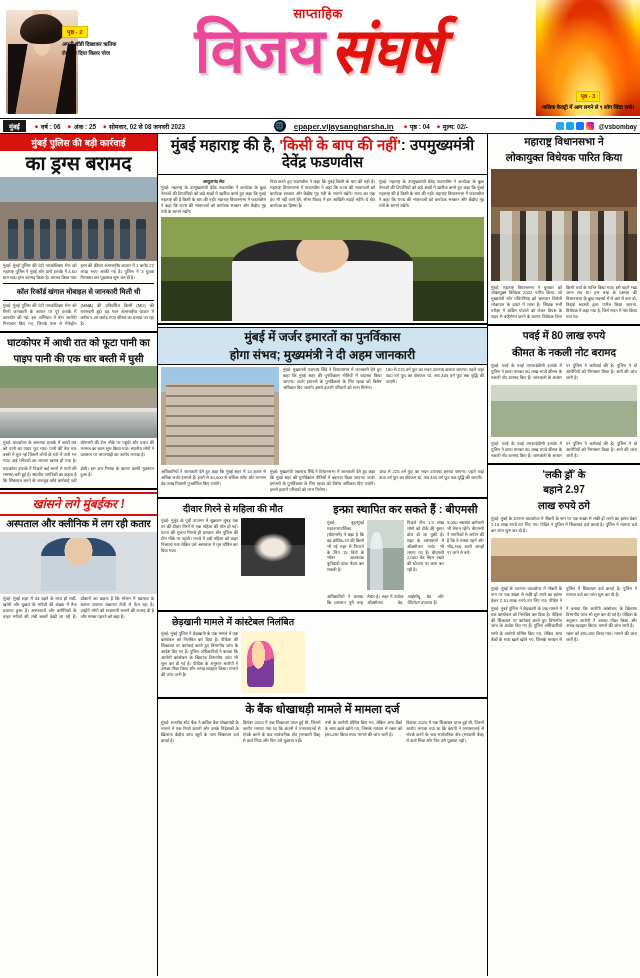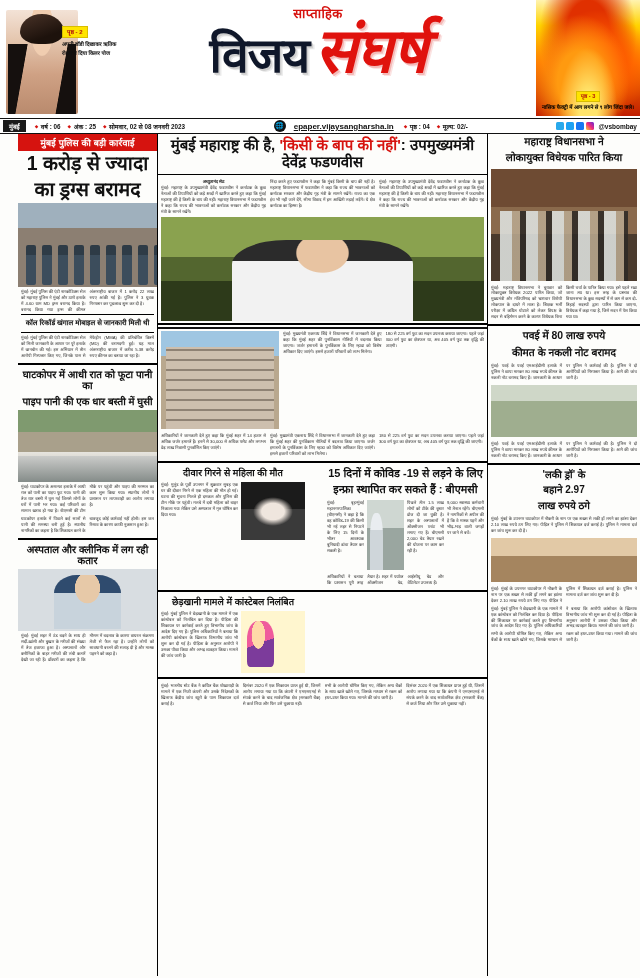--- a/index.html
+++ b/index.html
@@ -56,21 +56,21 @@
     display: inline-block; color: #d6130f; font-size: 13px; font-weight: 700;
     letter-spacing: .5px; margin-bottom: -4px;
     text-shadow: 0.6px 0.6px 0 #fff;
   }
   .mh-pubnote {
     position: absolute; right: 2px; top: 26px; width: 120px; text-align: center;
     font-size: 5px; color: #333; font-weight: 600;
   }
   .mh-main-title { white-space: nowrap; line-height: .92; }
   .mh-word-1 {
-    font-size: 48px; font-weight: 900; color: #0f172a; letter-spacing: -1px;
+    font-size: 62px; font-weight: 900; color: #ec4899; letter-spacing: -1px;
     text-shadow: 1.5px 1.5px 0 #cfcfcf, 3px 3px 0 #eaeaea;
   }
   .mh-word-2 {
     font-size: 62px; font-weight: 900; color: #e0120d; font-style: italic;
     letter-spacing: -1px; margin-left: 6px;
     text-shadow: 1.5px 1.5px 0 #f3bab8, 3px 3px 0 #fbe3e2;
   }
   .mh-flame {
     position: absolute; right: 0; top: 0; width: 104px; height: 116px;
     background:
@@ -115,21 +115,21 @@
   .ib-handle { font-size: 6.5px; font-weight: 700; margin-left: 2px; }
 
   
   .body-grid {
     display: grid;
     grid-template-columns: 158px 1fr 152px;
     gap: 0;
     height: 842px;
   }
   .col { padding: 0; }
-  .colL { border-right: 1px solid #000; margin-left: 18px; }
+  .colL { border-right: 1px solid #000; }
   .colC { border-right: 1px solid #000; }
 
   
   .kicker {
     background: #d6130f; color: #fff; font-weight: 800;
     font-size: 9px; text-align: center; padding: 2px 3px; letter-spacing: .2px;
   }
   .hl-xl {
     font-size: 19.5px; font-weight: 900; color: #111; text-align: center;
     line-height: 1.12; padding: 2px 2px;
@@ -309,21 +309,20 @@
       <span class="ib-handle">@vsbombay</span>
     </div>
   </div>
 
   <div class="body-grid">
 
     <div class="col colL">
 
       <div>
         <div class="kicker">मुंबई पुलिस की बड़ी कार्रवाई</div>
-        <div class="hl-xl">1 करोड़ से ज्यादा</div>
         <div class="hl-xl">का ड्रग्स बरामद</div>
         <div class="photo ph-drugs">
           <div class="fig" style="left:8px"></div>
             <div class="fig" style="left:24px"></div>
           <div class="fig" style="left:40px"></div>
             <div class="fig" style="left:56px"></div>
           <div class="fig" style="left:72px"></div>
             <div class="fig" style="left:88px"></div>
           <div class="fig" style="left:104px"></div>
             <div class="fig" style="left:120px"></div>
@@ -346,20 +345,23 @@
         <div class="photo ph-water"></div>
         <div class="pad">
           <div class="body-text cols2">मुंबई: घाटकोपर के असल्फा इलाके में आधी रात को पानी का पाइप फूट गया। पानी की तेज धार बस्ती में घुस गई जिससे लोगों के घरों में पानी भर गया। कई परिवारों का सामान खराब हो गया है। बीएमसी की टीम मौके पर पहुंची और पाइप की मरम्मत का काम शुरू किया गया। स्थानीय लोगों ने प्रशासन पर लापरवाही का आरोप लगाया है।</div>
           <div class="body-text cols2 mt2">घाटकोपर इलाके में पिछले कई सालों से पानी की समस्या बनी हुई है। स्थानीय नागरिकों का कहना है कि शिकायत करने के बावजूद कोई कार्रवाई नहीं होती। इस जल रिसाव के कारण काफी नुकसान हुआ है।</div>
         </div>
       </div>
 
       <div class="rule-thick"></div>
 
       <div>
+        <div class="band-pinkline" style="padding:1px 0">
+          <div class="hl-md" style="color:#d6130f;font-style:italic">खांसने लगे मुंबईकर !</div>
+        </div>
         <div class="hl-sm" style="font-size:10px">अस्पताल और क्लीनिक में लग रही कतार</div>
         <div class="photo ph-cough"></div>
         <div class="pad">
           <div class="body-text cols2">मुंबई: मुंबई शहर में ठंड बढ़ने के साथ ही सर्दी-खांसी और बुखार के मरीजों की संख्या में तेज इजाफा हुआ है। अस्पतालों और क्लीनिकों के बाहर मरीजों की लंबी कतारें देखी जा रही हैं। डॉक्टरों का कहना है कि मौसम में बदलाव के कारण वायरल संक्रमण तेजी से फैल रहा है। उन्होंने लोगों को सावधानी बरतने की सलाह दी है और मास्क पहनने को कहा है।</div>
         </div>
       </div>
     </div>
 
     <div class="col colC">
 
@@ -376,20 +378,22 @@
           </div>
           <div class="body-text">निंदा करते हुए फडणवीस ने कहा कि मुंबई किसी के बाप की नहीं है। महाराष्ट्र विधानसभा में फडणवीस ने कहा कि राज्य की भावनाओं को कर्नाटक सरकार और केंद्रीय गृह मंत्री के सामने रखेंगे। राज्य का एक इंच भी नहीं जाने देंगे, सीमा विवाद में हम आखिरी लड़ाई लड़ेंगे। ये क्षेत्र कर्नाटक का हिस्सा है।</div>
           <div class="body-text">मुंबई: महाराष्ट्र के उपमुख्यमंत्री देवेंद्र फडणवीस ने कर्नाटक के कुछ नेताओं की टिप्पणियों को कड़े शब्दों में खारिज करते हुए कहा कि मुंबई महाराष्ट्र की है किसी के बाप की नहीं। महाराष्ट्र विधानसभा में फडणवीस ने कहा कि राज्य की भावनाओं को कर्नाटक सरकार और केंद्रीय गृह मंत्री के सामने रखेंगे।</div>
         </div>
         <div class="photo ph-fadnavis" style="margin:0 3px"></div>
       </div>
 
       <div class="rule-thick"></div>
 
       <div class="band-blue">
+        <div class="hl-md">मुंबई में जर्जर इमारतों का पुनर्विकास</div>
+        <div class="hl-md">होगा संभव; मुख्यमंत्री ने दी अहम जानकारी</div>
       </div>
       <div class="pad" style="display:grid;grid-template-columns:118px 1fr 1fr;gap:4px">
         <div class="photo ph-building"></div>
         <div class="body-text">मुंबई: मुख्यमंत्री एकनाथ शिंदे ने विधानसभा में जानकारी देते हुए कहा कि मुंबई शहर की पुनर्विकास नीतियों में बदलाव किया जाएगा। जर्जर इमारतों के पुनर्विकास के लिए म्हाडा को विशेष अधिकार दिए जाएंगे। इससे हजारों परिवारों को लाभ मिलेगा।</div>
         <div class="body-text">180 से 225 वर्ग फुट का सदन उपलब्ध कराया जाएगा। पहले जहां 300 वर्ग फुट का क्षेत्रफल था, अब 405 वर्ग फुट तक वृद्धि की जाएगी।</div>
       </div>
       <div class="pad" style="display:grid;grid-template-columns:1fr 1fr 1fr;gap:4px">
         <div class="body-text">अधिकारियों ने जानकारी देते हुए कहा कि मुंबई शहर में 14 हजार से अधिक जर्जर इमारतें हैं। इनमें से 30,000 से अधिक फ्लैट और लगभग डेढ़ लाख निवासी पुनर्वासित किए जाएंगे।</div>
         <div class="body-text">मुंबई: मुख्यमंत्री एकनाथ शिंदे ने विधानसभा में जानकारी देते हुए कहा कि मुंबई शहर की पुनर्विकास नीतियों में बदलाव किया जाएगा। जर्जर इमारतों के पुनर्विकास के लिए म्हाडा को विशेष अधिकार दिए जाएंगे। इससे हजारों परिवारों को लाभ मिलेगा।</div>
         <div class="body-text">180 से 225 वर्ग फुट का सदन उपलब्ध कराया जाएगा। पहले जहां 300 वर्ग फुट का क्षेत्रफल था, अब 405 वर्ग फुट तक वृद्धि की जाएगी।</div>
@@ -400,21 +404,20 @@
       <div style="display:grid;grid-template-columns:150px 1fr;gap:16px">
         <div>
           <div class="hl-sm" style="font-size:9.4px">दीवार गिरने से महिला की मौत</div>
           <div class="pad" style="display:grid;grid-template-columns:1fr 64px;gap:3px">
             <div class="body-text">मुंबई: मुलुंड के पूर्वी उपनगर में शुक्रवार सुबह एक घर की दीवार गिरने से एक महिला की मौत हो गई। घटना की सूचना मिलते ही दमकल और पुलिस की टीम मौके पर पहुंची। मलबे में दबी महिला को बाहर निकाला गया लेकिन उसे अस्पताल में मृत घोषित कर दिया गया।</div>
             <div class="photo ph-wall"></div>
           </div>
         </div>
 
         <div>
-          <div class="hl-md" style="font-size:11px">15 दिनों में कोविड -19 से लड़ने के लिए</div>
           <div class="hl-md" style="font-size:11px">इन्फ्रा स्थापित कर सकते हैं : बीएमसी</div>
           <div class="pad" style="display:grid;grid-template-columns:1fr 1fr 1fr 1fr;gap:3px">
             <div class="body-text">मुंबई: बृहन्मुंबई महानगरपालिका (बीएमसी) ने कहा है कि वह कोविड-19 की किसी भी नई लहर से निपटने के लिए 15 दिनों के भीतर आवश्यक बुनियादी ढांचा तैयार कर सकती है।</div>
             <div class="photo ph-covid" style="grid-column:span 1"></div>
             <div class="body-text">पिछले तीन 1.5 लाख लोगों को टीके की बूस्टर डोज दी जा चुकी है। शहर के अस्पतालों में ऑक्सीजन प्लांट भी लगाए गए हैं। बीएमसी 2,000 बेड तैयार रखने की योजना पर काम कर रही है।</div>
             <div class="body-text">9,000 स्वास्थ्य कर्मचारी भी तैनात रहेंगे। बीएमसी ने नागरिकों से अपील की है कि वे मास्क पहनें और भीड़-भाड़ वाली जगहों पर जाने से बचें।</div>
           </div>
           <div class="pad">
             <div class="body-text cols4">अधिकारियों ने बताया कि प्रशासन पूरी तरह तैयार है। शहर में पर्याप्त ऑक्सीजन बेड, आईसीयू बेड और वेंटिलेटर उपलब्ध हैं।</div>
           </div>
@@ -430,20 +433,21 @@
             <div class="body-text">मुंबई: मुंबई पुलिस ने छेड़खानी के एक मामले में एक कांस्टेबल को निलंबित कर दिया है। पीड़िता की शिकायत पर कार्रवाई करते हुए विभागीय जांच के आदेश दिए गए हैं। पुलिस अधिकारियों ने बताया कि आरोपी कांस्टेबल के खिलाफ विभागीय जांच भी शुरू कर दी गई है। पीड़िता के अनुसार आरोपी ने उसका पीछा किया और अभद्र व्यवहार किया। मामले की जांच जारी है।</div>
             <div class="photo ph-cartoon"></div>
           </div>
         </div>
         <div></div>
       </div>
 
       <div class="rule-thick"></div>
 
       <div>
+        <div class="hl-md" style="font-size:11.4px">के बैंक धोखाधड़ी मामले में मामला दर्ज</div>
         <div class="pad" style="display:grid;grid-template-columns:1fr 1fr 1fr 1fr;gap:4px">
           <div class="body-text">मुंबई: भारतीय स्टेट बैंक ने कथित बैंक धोखाधड़ी के मामले में एक निजी कंपनी और उसके निदेशकों के खिलाफ केंद्रीय जांच ब्यूरो के पास शिकायत दर्ज कराई है।</div>
           <div class="body-text">दिसंबर 2020 में एक शिकायत प्राप्त हुई थी, जिसमें आरोप लगाया गया था कि कंपनी ने एमएसएमई से संपर्क करने के बाद सार्वजनिक क्षेत्र (सरकारी बैंक) से कर्ज लिया और फिर उसे चुकाया नहीं।</div>
           <div class="body-text">सभी के आरोपी घोषित किए गए, लेकिन अन्य बैंकों के साथ खाते खोले गए, जिसके माध्यम से रकम को इधर-उधर किया गया। मामले की जांच जारी है।</div>
           <div class="body-text">दिसंबर 2020 में एक शिकायत प्राप्त हुई थी, जिसमें आरोप लगाया गया था कि कंपनी ने एमएसएमई से संपर्क करने के बाद सार्वजनिक क्षेत्र (सरकारी बैंक) से कर्ज लिया और फिर उसे चुकाया नहीं।</div>
         </div>
       </div>
     </div>
 
     <div class="col colR">

